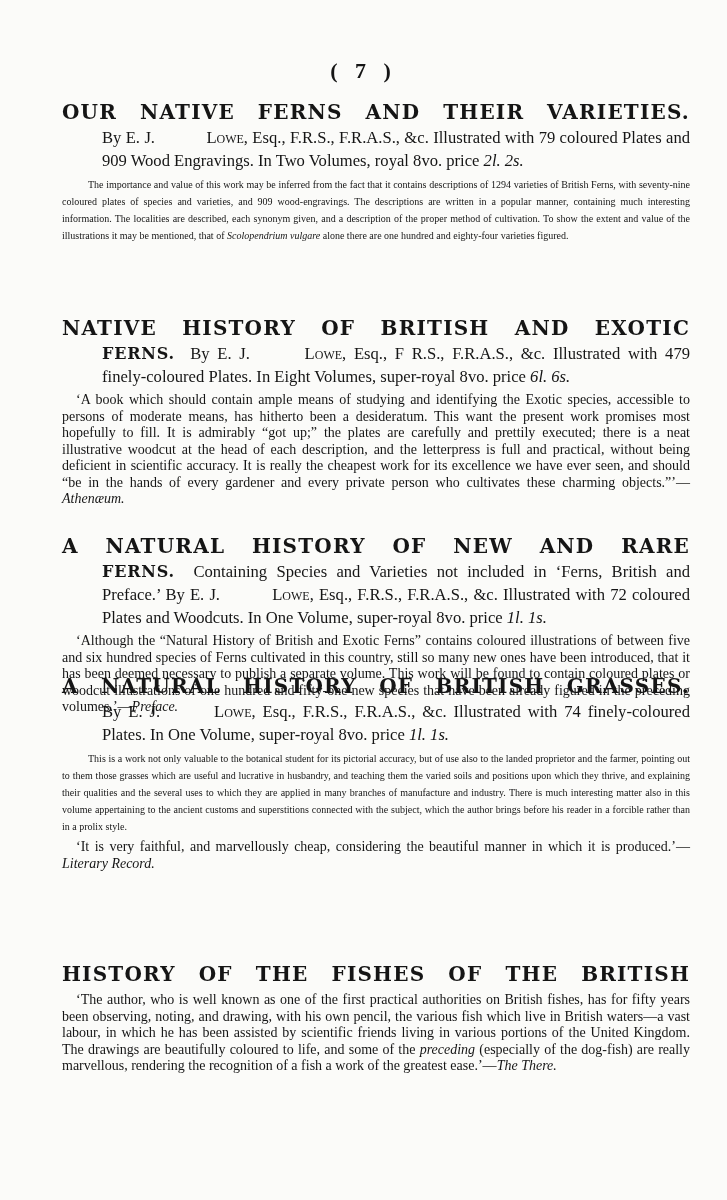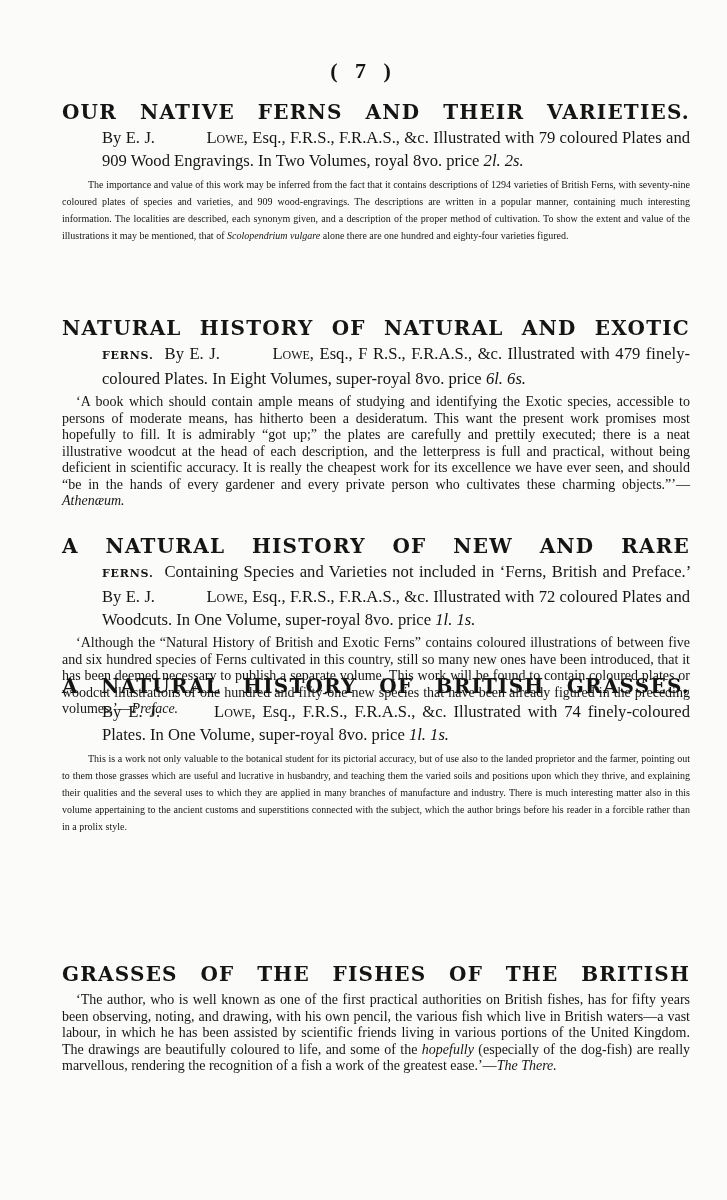--- a/index.html
+++ b/index.html
@@ -17,21 +17,21 @@
   }
   .entry { position: absolute; left: 62px; width: 628px; }
   .title {
     font-family: "DejaVu Serif", "Liberation Serif", serif;
     font-weight: bold; font-size: 20px; letter-spacing: 1.2px;
     line-height: 28px; white-space: nowrap; text-align: justify;
     text-align-last: justify;
   }
   .title-cont {
     font-family: "DejaVu Serif", "Liberation Serif", serif;
-    font-weight: bold; font-size: 11px; letter-spacing: 0.8px;
+    font-weight: bold; font-size: 16px; letter-spacing: 0.8px;
   }
   .pub {
     margin-left: 40px; font-size: 16.6px; line-height: 23px;
     text-align: justify;
   }
   .pub .sc { font-variant: small-caps; margin-left: 47px; }
   .pub i { font-style: italic; }
   .desc {
     font-size: 10px; line-height: 17px; text-align: justify;
     text-indent: 26px; margin-top: 4px;
@@ -58,21 +58,21 @@
       <i>2l. 2s.</i>
     </div>
     <div class="desc">
       <span>The importance and value of this work may be inferred from the fact that it contains descriptions of 1294 varieties of British Ferns, with seventy-nine coloured plates of species and varieties, and 909 wood-engravings. The descriptions are written in a popular manner, containing much interesting information. The localities are described, each synonym given, and a description of the proper method of cultivation. To show the extent and value of the illustrations it may be mentioned, that of</span>
       <i>Scolopendrium vulgare</i>
       <span>alone there are one hundred and eighty-four varieties figured.</span>
     </div>
   </div>
 
   <div class="entry" style="top:314px;">
-    <div class="title">NATURAL HISTORY OF NATURAL AND EXOTIC</div>
+    <div class="title">NATIVE HISTORY OF BRITISH AND EXOTIC</div>
     <div class="pub">
       <span class="title-cont">FERNS.</span>&nbsp;
       <span>By E. J.</span>
       <span class="sc">Lowe</span><span>, Esq., F R.S., F.R.A.S., &amp;c.</span>
       <span>Illustrated with 479 finely-coloured Plates. In Eight Volumes, super-royal 8vo. price</span>
       <i>6l. 6s.</i>
     </div>
     <div class="quote">
       <span>‘A book which should contain ample means of studying and identifying the Exotic species, accessible to persons of moderate means, has hitherto been a desideratum. This want the present work promises most hopefully to fill. It is admirably “got up;” the plates are carefully and prettily executed; there is a neat illustrative woodcut at the head of each description, and the letterpress is full and practical, without being deficient in scientific accuracy. It is really the cheapest work for its excellence we have ever seen, and should “be in the hands of every gardener and every private person who cultivates these charming objects.”’—</span><i>Athenæum.</i>
     </div>
@@ -95,24 +95,27 @@
 
   <div class="entry" style="top:672px;">
     <div class="title">A NATURAL HISTORY OF BRITISH GRASSES.</div>
     <div class="pub">
       <span>By E. J.</span>
       <span class="sc">Lowe</span><span>, Esq., F.R.S., F.R.A.S., &amp;c.</span>
       <span>Illustrated with 74 finely-coloured Plates. In One Volume, super-royal 8vo. price</span>
       <i>1l. 1s.</i>
     </div>
     <div class="desc">This is a work not only valuable to the botanical student for its pictorial accuracy, but of use also to the landed proprietor and the farmer, pointing out to them those grasses which are useful and lucrative in husbandry, and teaching them the varied soils and positions upon which they thrive, and explaining their qualities and the several uses to which they are applied in many branches of manufacture and industry. There is much interesting matter also in this volume appertaining to the ancient customs and superstitions connected with the subject, which the author brings before his reader in a forcible rather than in a prolix style.</div>
+    <div class="quote">
+      <span>‘It is very faithful, and marvellously cheap, considering the beautiful manner in which it is produced.’—</span><i>Literary Record.</i>
+    </div>
   </div>
 
   <div class="entry" style="top:960px;">
-    <div class="title">GRASSES OF THE FISHES OF THE BRITISH</div>
+    <div class="title">HISTORY OF THE FISHES OF THE BRITISH</div>
     <div class="quote">
       <span>‘The author, who is well known as one of the first practical authorities on British fishes, has for fifty years been observing, noting, and drawing, with his own pencil, the various fish which live in British waters—a vast labour, in which he has been assisted by scientific friends living in various portions of the United Kingdom. The drawings are beautifully coloured to life, and some of the</span>
-      <i>hopefully</i>
+      <i>preceding</i>
       <span>(especially of the dog-fish) are really marvellous, rendering the recognition of a fish a work of the greatest ease.’—</span><i>The There.</i>
     </div>
   </div>
 
 </div>
 
 </body></html>

